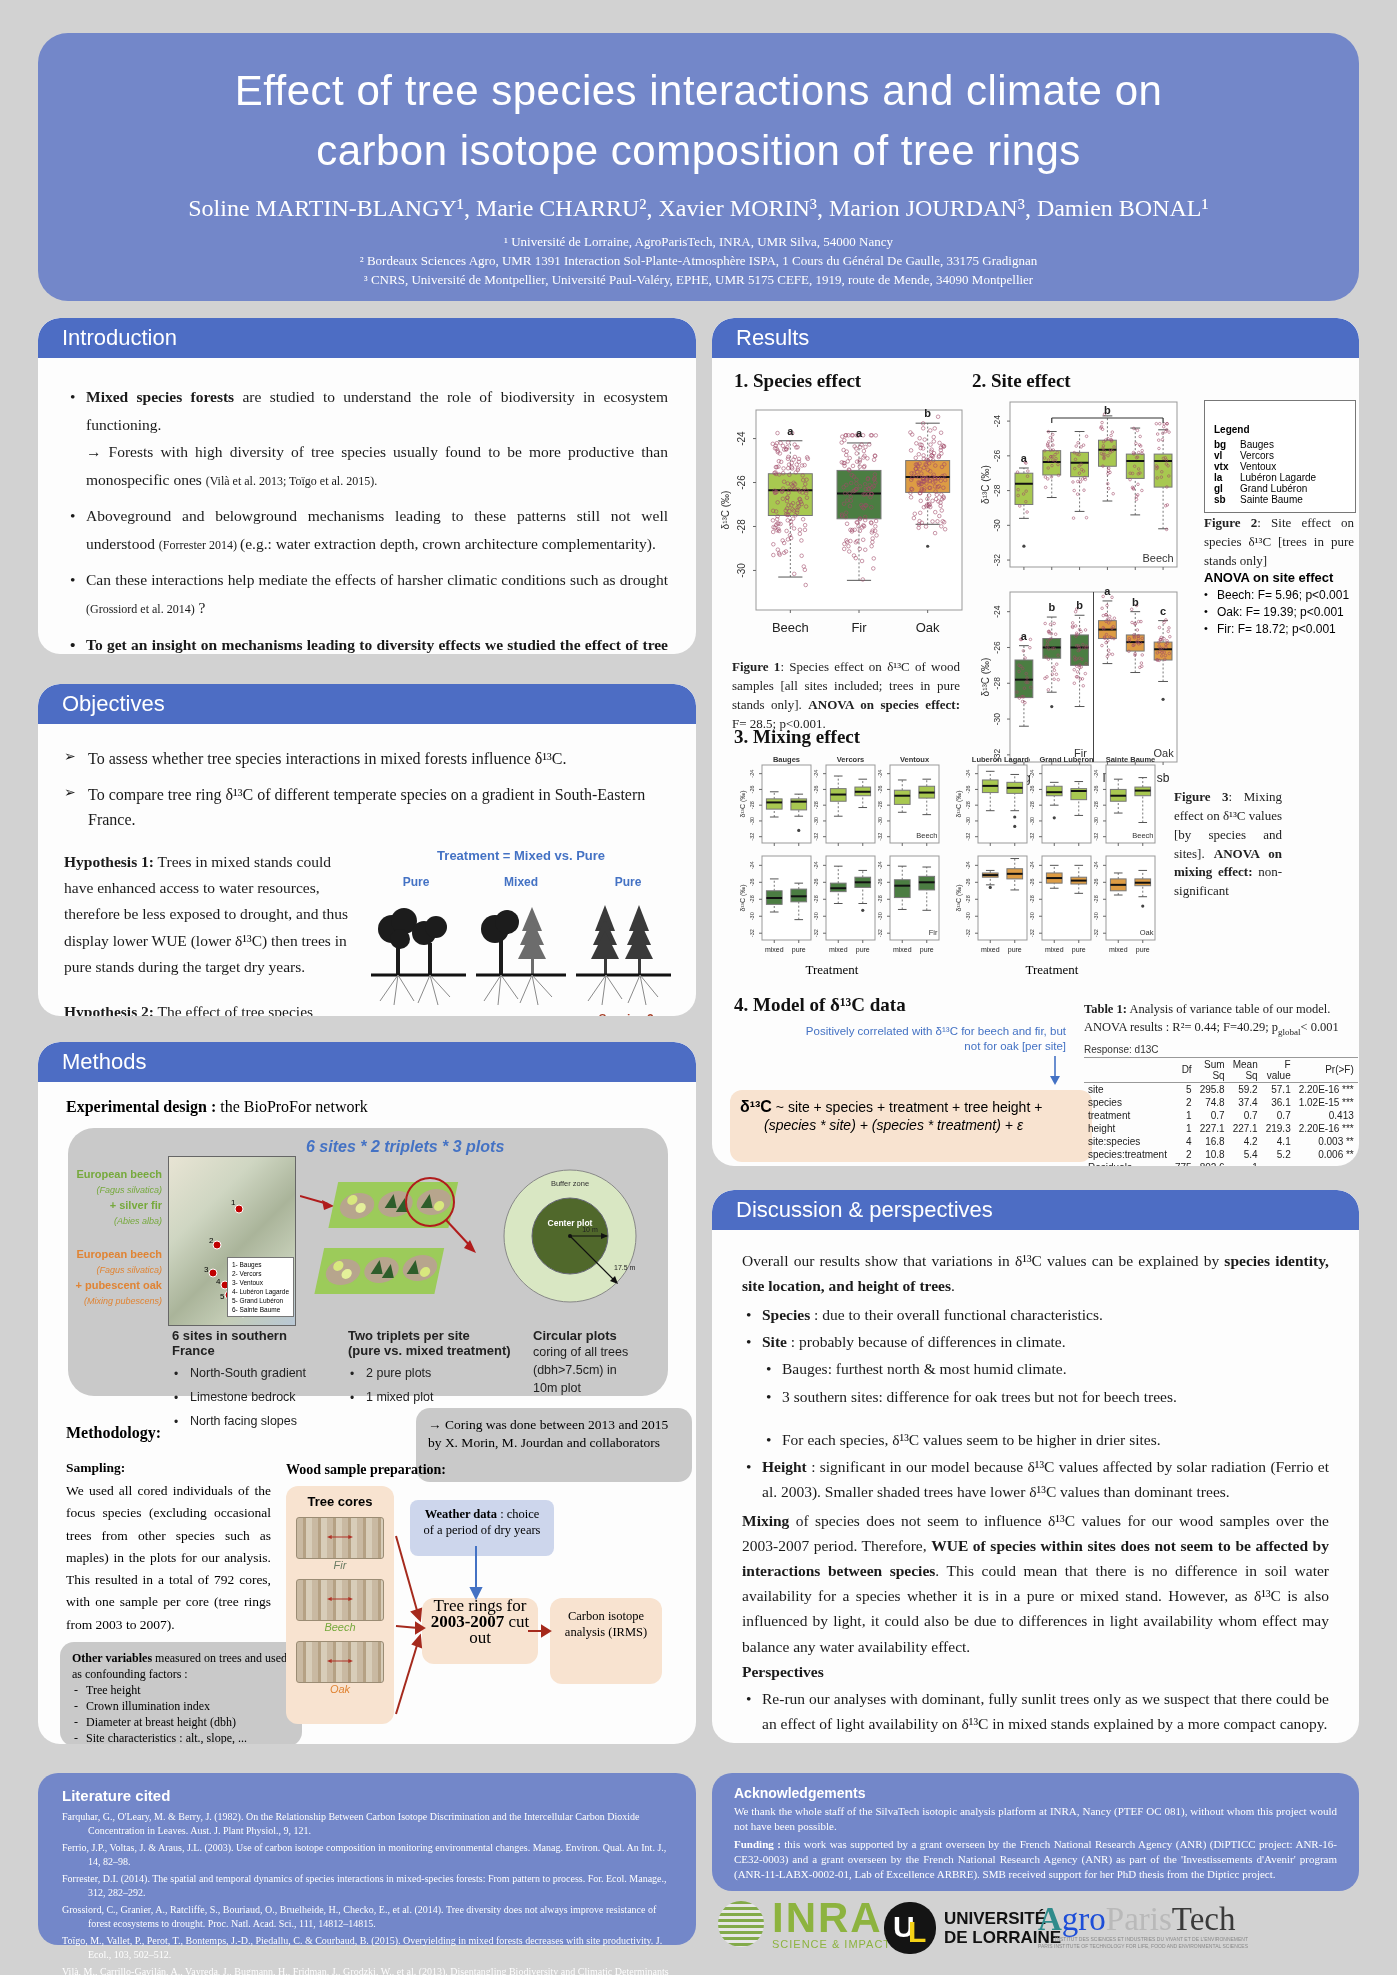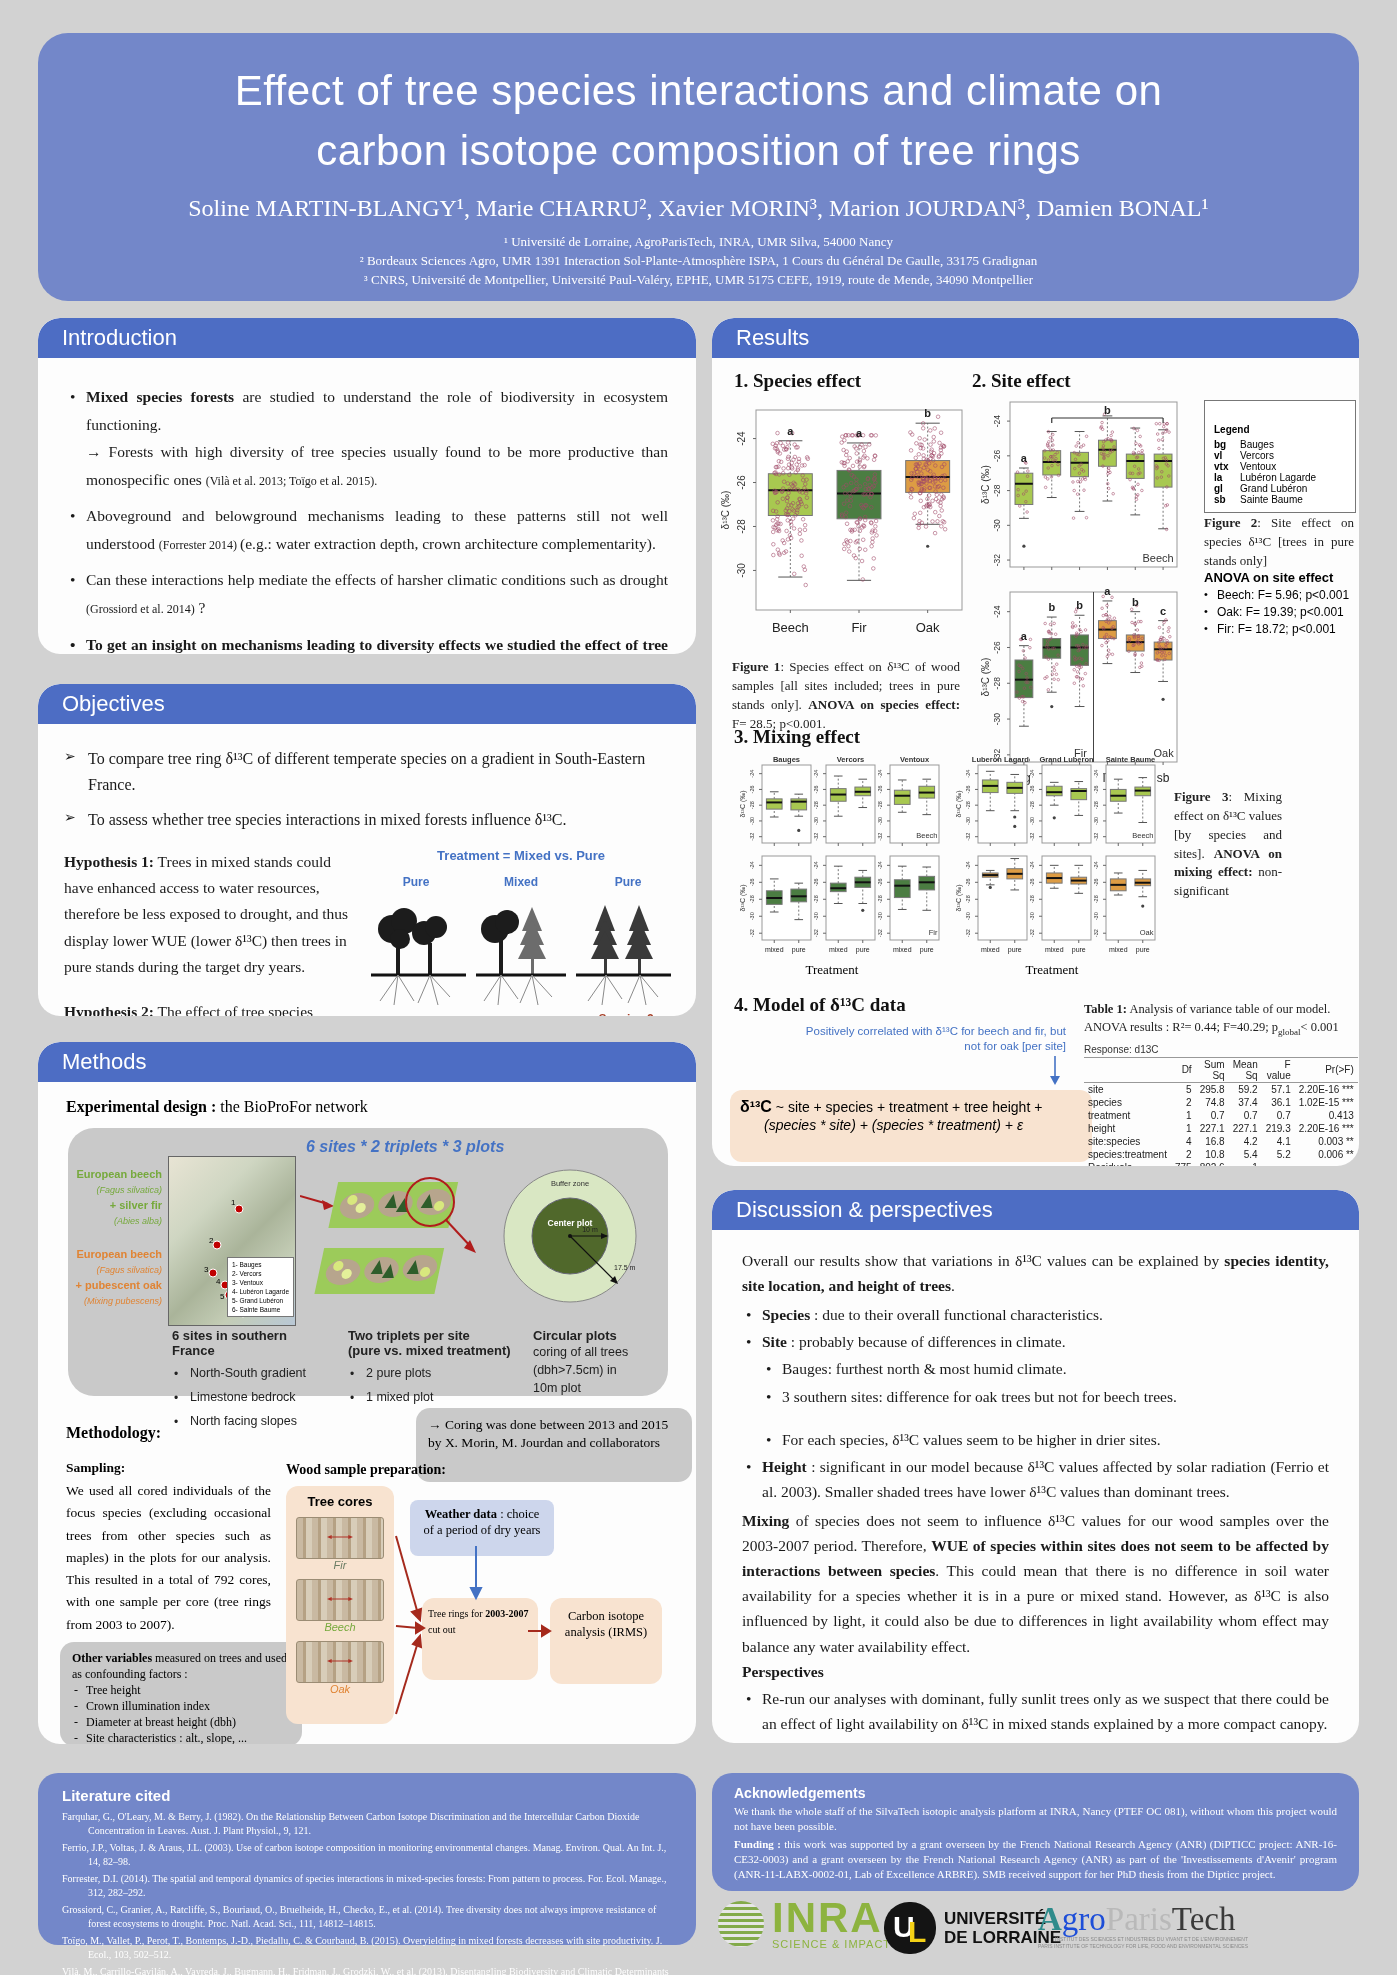--- a/index.html
+++ b/index.html
@@ -94,22 +94,22 @@
     <div class="bl just"><span>Aboveground and belowground mechanisms leading to these patterns still not well understood </span><span class="cite">(Forrester 2014) </span><span>(e.g.: water extraction depth, crown architecture complementarity).</span></div>
     <div class="bl just"><span>Can these interactions help mediate the effects of harsher climatic conditions such as drought </span><span class="cite">(Grossiord et al. 2014)</span><span> ?</span></div>
     <div class="bl just b">To get an insight on mechanisms leading to diversity effects we studied the effect of tree species interactions on tree functional traits related to carbon and water acquisition over a latitudinal gradient in South-Eastern France.</div>
 
   </div>
 </div>
 
 <div class="abs panel" style="left:38px;top:684px;width:658px;height:332px;">
   <div class="bar">Objectives</div>
   <div class="obj-body">
+    <div class="arrowli">To assess whether tree species interactions in mixed forests influence δ¹³C.</div>
     <div class="arrowli">To compare tree ring δ¹³C of different temperate species on a gradient in South-Eastern France.</div>
-    <div class="arrowli">To assess whether tree species interactions in mixed forests influence δ¹³C.</div>
     <div style="display:flex;margin-top:16px;">
       <div class="hyp">
         <div><span class="b">Hypothesis 1:</span><span> Trees in mixed stands could have enhanced access to water resources, therefore be less exposed to drought, and thus display lower WUE (lower δ¹³C) then trees in pure stands during the target dry years.</span></div>
         <div style="margin-top:18px;"><span class="b">Hypothesis 2:</span><span>  The effect of tree species interactions on δ¹³C should be stronger in sites which are more exposed to drought.</span></div>
       </div>
       <div style="position:relative;width:310px;height:215px;margin-left:8px;">
         <div class="abs treelabel blue-accent" style="left:0;top:0;width:310px;font-size:13px;">Treatment = Mixed vs. Pure</div>
         <div class="abs treelabel blue-accent" style="left:10px;top:26px;width:80px;">Pure</div>
         <div class="abs treelabel blue-accent" style="left:115px;top:26px;width:80px;">Mixed</div>
         <div class="abs treelabel blue-accent" style="left:222px;top:26px;width:80px;">Pure</div>
@@ -307,21 +307,21 @@
     <div class="photo" style="margin:8px auto 0;"></div>
     <div class="corelabel" style="color:#6b7d64;">Fir</div>
     <div class="photo" style="margin:8px auto 0;"></div>
     <div class="corelabel" style="color:#76a93c;">Beech</div>
     <div class="photo" style="margin:8px auto 0;"></div>
     <div class="corelabel" style="color:#e08434;">Oak</div>
   </div>
   <div class="abs wbox" style="left:372px;top:458px;width:128px;height:44px;padding:6px 8px;font-size:12.5px;text-align:center;line-height:16px;">
     <span class="b">Weather data</span><span> : choice of a period of dry years</span>
   </div>
-  <div class="abs peach" style="left:384px;top:556px;width:104px;height:66px;padding:8px 6px;font-size:10px;line-height:16px;">
+  <div class="abs peach" style="left:384px;top:556px;width:104px;height:66px;padding:0 6px;font-size:17px;text-align:center;line-height:16px;">
     <span>Tree rings for </span><span class="b">2003-2007</span><span> cut out</span>
   </div>
   <div class="abs peach" style="left:512px;top:556px;width:100px;height:66px;padding:10px 6px;font-size:12.5px;text-align:center;line-height:16px;">Carbon isotope analysis (IRMS)</div>
   <svg class="abs" style="left:356px;top:446px;" width="260" height="240">
     <g stroke="#a52a1d" stroke-width="2" fill="#a52a1d">
       <line x1="2" y1="48" x2="24" y2="126"></line>
         <polygon points="26,132 18,124 27,121"></polygon>
       <line x1="2" y1="138" x2="24" y2="140"></line>
         <polygon points="30,140 22,135 22,145"></polygon>
       <line x1="2" y1="226" x2="24" y2="154"></line>

